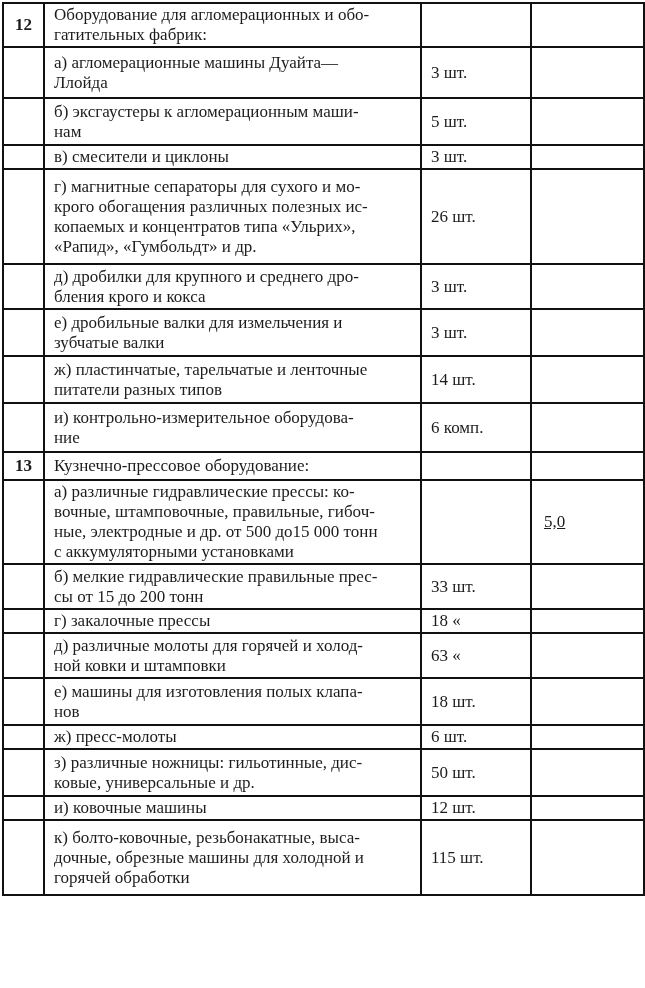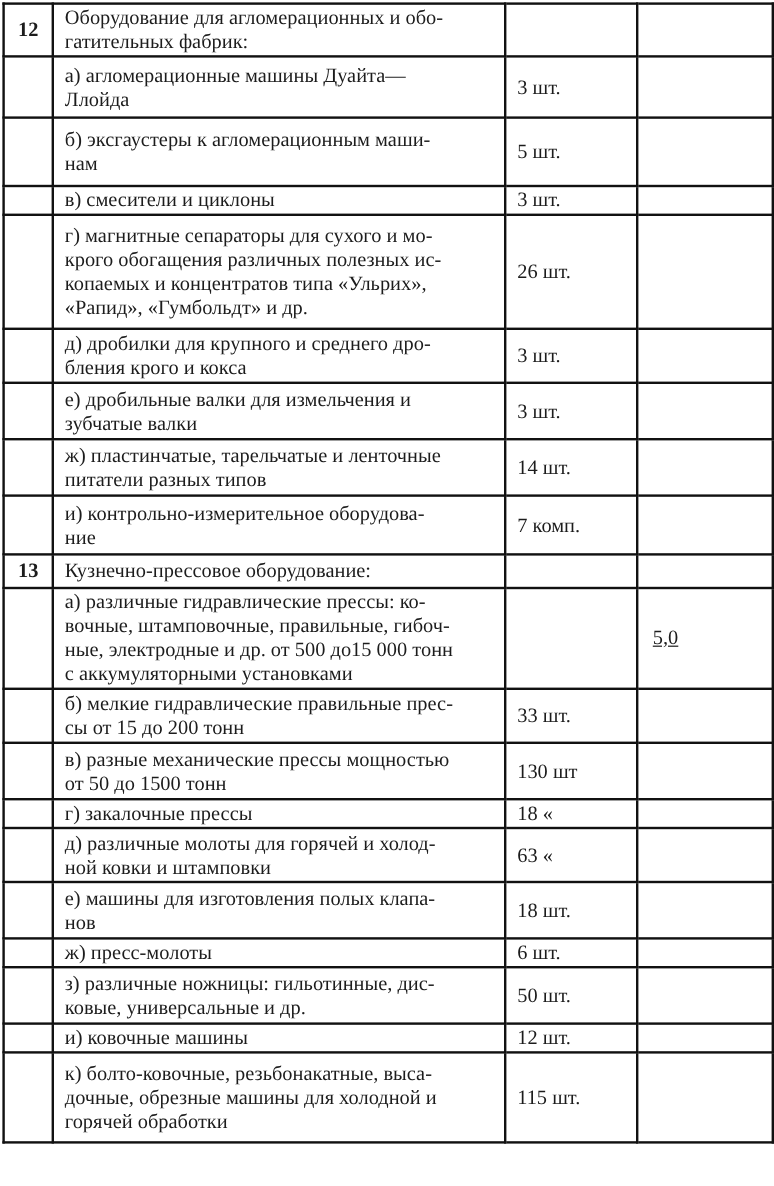--- a/index.html
+++ b/index.html
@@ -52,21 +52,21 @@
       <td class="c3"></td>
       <td class="c4"></td>
     </tr>
     <tr style="height:51px">
       <td class="c1"></td>
       <td class="c2">а) агломерационные машины Дуайта—
 Ллойда</td>
       <td class="c3">3 шт.</td>
       <td class="c4"></td>
     </tr>
-    <tr style="height:57px">
+    <tr style="height:47px">
       <td class="c1"></td>
       <td class="c2">б) эксгаустеры к агломерационным маши-
 нам</td>
       <td class="c3">5 шт.</td>
       <td class="c4"></td>
     </tr>
     <tr style="height:23px">
       <td class="c1"></td>
       <td class="c2">в) смесители и циклоны</td>
       <td class="c3">3 шт.</td>
@@ -99,21 +99,21 @@
       <td class="c1"></td>
       <td class="c2">ж) пластинчатые, тарельчатые и ленточные
 питатели разных типов</td>
       <td class="c3">14 шт.</td>
       <td class="c4"></td>
     </tr>
     <tr style="height:49px">
       <td class="c1"></td>
       <td class="c2">и) контрольно-измерительное оборудова-
 ние</td>
-      <td class="c3">7 комп.</td>
+      <td class="c3">6 комп.</td>
       <td class="c4"></td>
     </tr>
     <tr style="height:28px">
       <td class="c1">13</td>
       <td class="c2">Кузнечно-прессовое оборудование:</td>
       <td class="c3"></td>
       <td class="c4"></td>
     </tr>
     <tr style="height:83px">
       <td class="c1"></td>
@@ -122,27 +122,20 @@
 ные, электродные и др. от 500 до15 000 тонн
 с аккумуляторными установками</td>
       <td class="c3"></td>
       <td class="c4">5,0</td>
     </tr>
     <tr style="height:45px">
       <td class="c1"></td>
       <td class="c2">б) мелкие гидравлические правильные прес-
 сы от 15 до 200 тонн</td>
       <td class="c3">33 шт.</td>
-      <td class="c4"></td>
-    </tr>
-    <tr style="height:47px">
-      <td class="c1"></td>
-      <td class="c2">в) разные механические прессы мощностью
-от 50 до 1500 тонн</td>
-      <td class="c3">130 шт</td>
       <td class="c4"></td>
     </tr>
     <tr style="height:23px">
       <td class="c1"></td>
       <td class="c2">г) закалочные прессы</td>
       <td class="c3">18 «</td>
       <td class="c4"></td>
     </tr>
     <tr style="height:45px">
       <td class="c1"></td>

